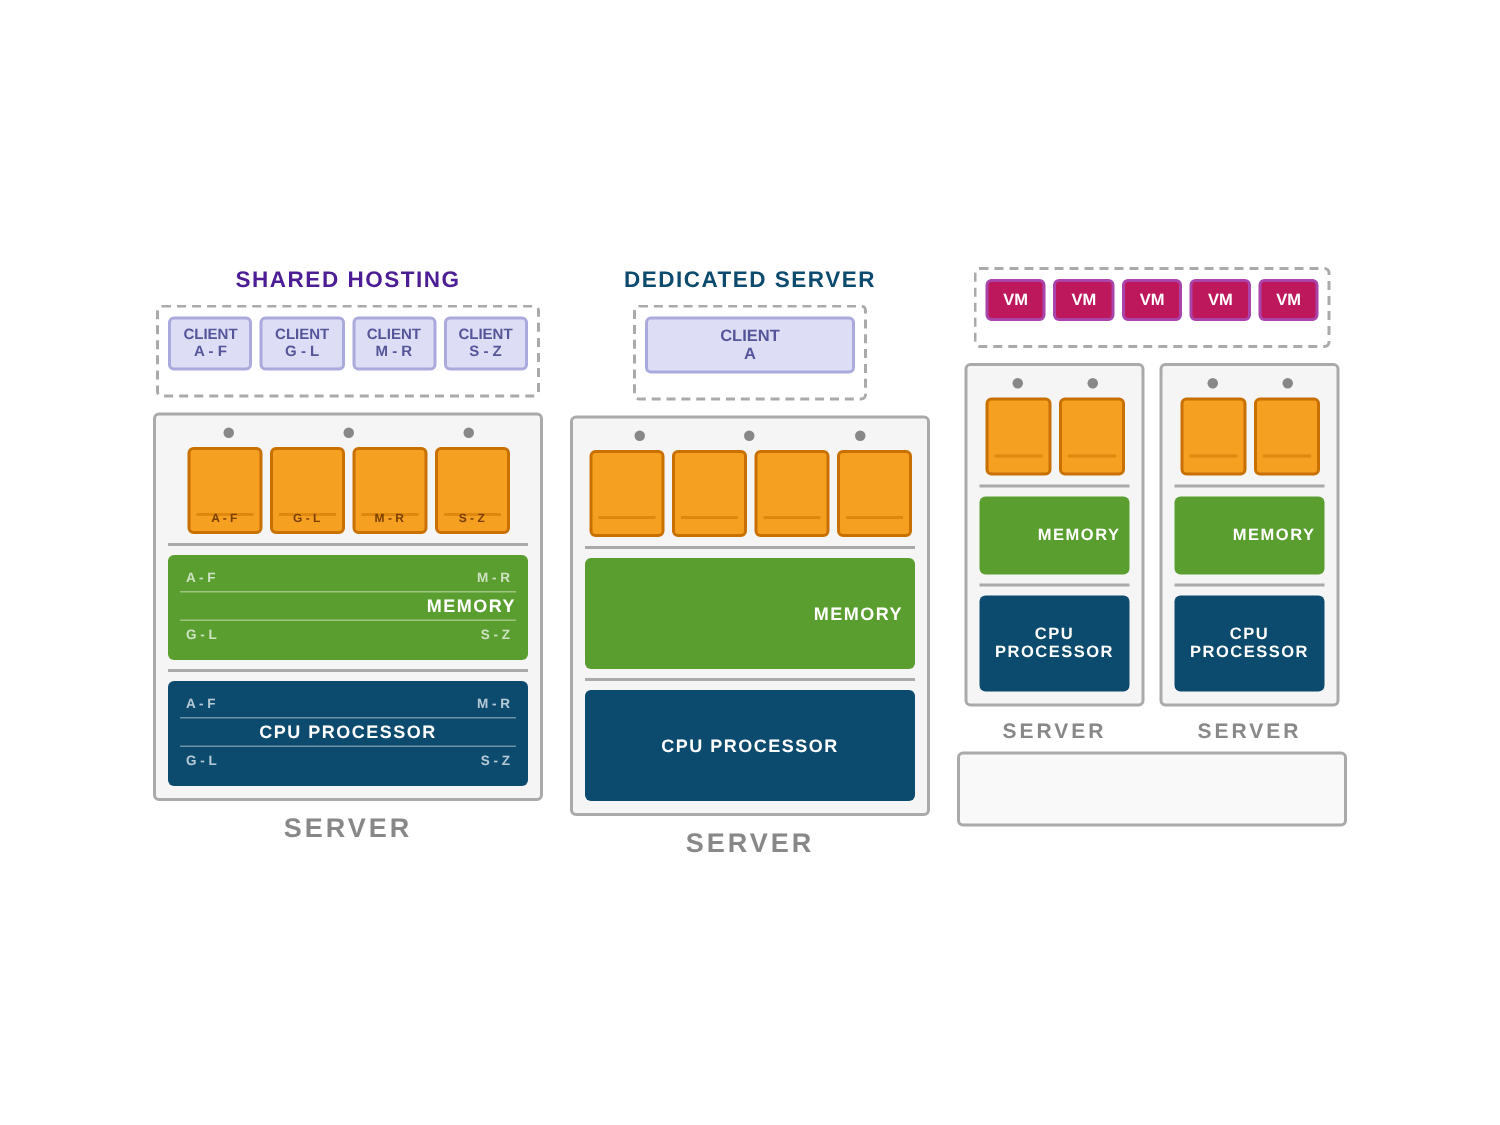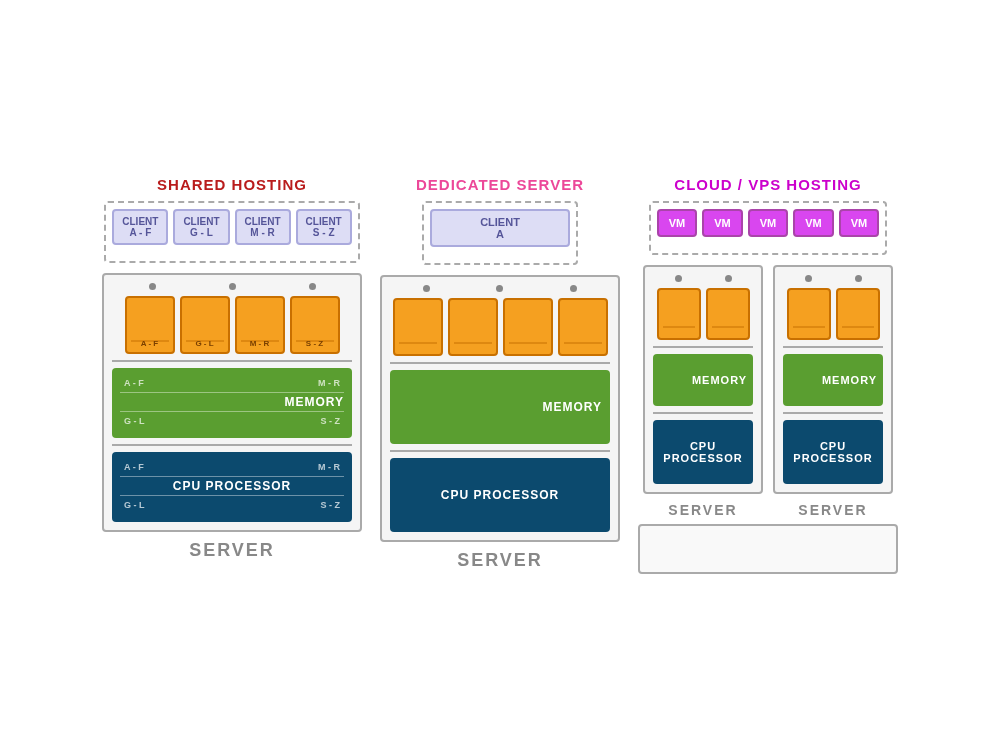--- a/index.html
+++ b/index.html
@@ -20,22 +20,22 @@
       padding: 20px 10px;
     }
     
     .section-title {
       text-align: center;
       font-weight: bold;
       font-size: 15px;
       letter-spacing: 1px;
       margin-bottom: 8px;
     }
-    .title-pink { color: #b91c1c; }
-    .title-purple { color: #ec4899; }
+    .title-pink { color: #4c1d95; }
+    .title-purple { color: #0c4a6e; }
     .title-magenta { color: #cc00cc; }
 
     
     .clients-row {
       display: flex;
       gap: 5px;
       justify-content: space-between;
       margin-bottom: 10px;
     }
     .client-box {
@@ -47,21 +47,21 @@
       font-weight: bold;
       color: #555599;
       background: #ddddf5;
       min-width: 42px;
     }
     .client-box-wide {
       min-width: 140px;
       font-size: 11px;
     }
     .vm-box {
-      background: #d946ef;
+      background: #be185d;
       border: 2px solid #aa44aa;
       border-radius: 4px;
       padding: 6px 10px;
       font-size: 11px;
       font-weight: bold;
       color: white;
       min-width: 38px;
       text-align: center;
     }
 
@@ -338,21 +338,20 @@
       <div class="h-line"></div>
 
       <div class="cpu-block" style="padding: 30px 8px;">
         <div class="cpu-label">CPU PROCESSOR</div>
       </div>
     </div>
     <div class="server-label">SERVER</div>
   </div>
 
   <div class="section-wrapper">
-    <div class="section-title title-magenta">CLOUD / VPS HOSTING</div>
 
     <div class="dashed-wrapper">
       <div class="clients-row">
         <div class="vm-box">VM</div>
         <div class="vm-box">VM</div>
         <div class="vm-box">VM</div>
         <div class="vm-box">VM</div>
         <div class="vm-box">VM</div>
       </div>
     </div>

